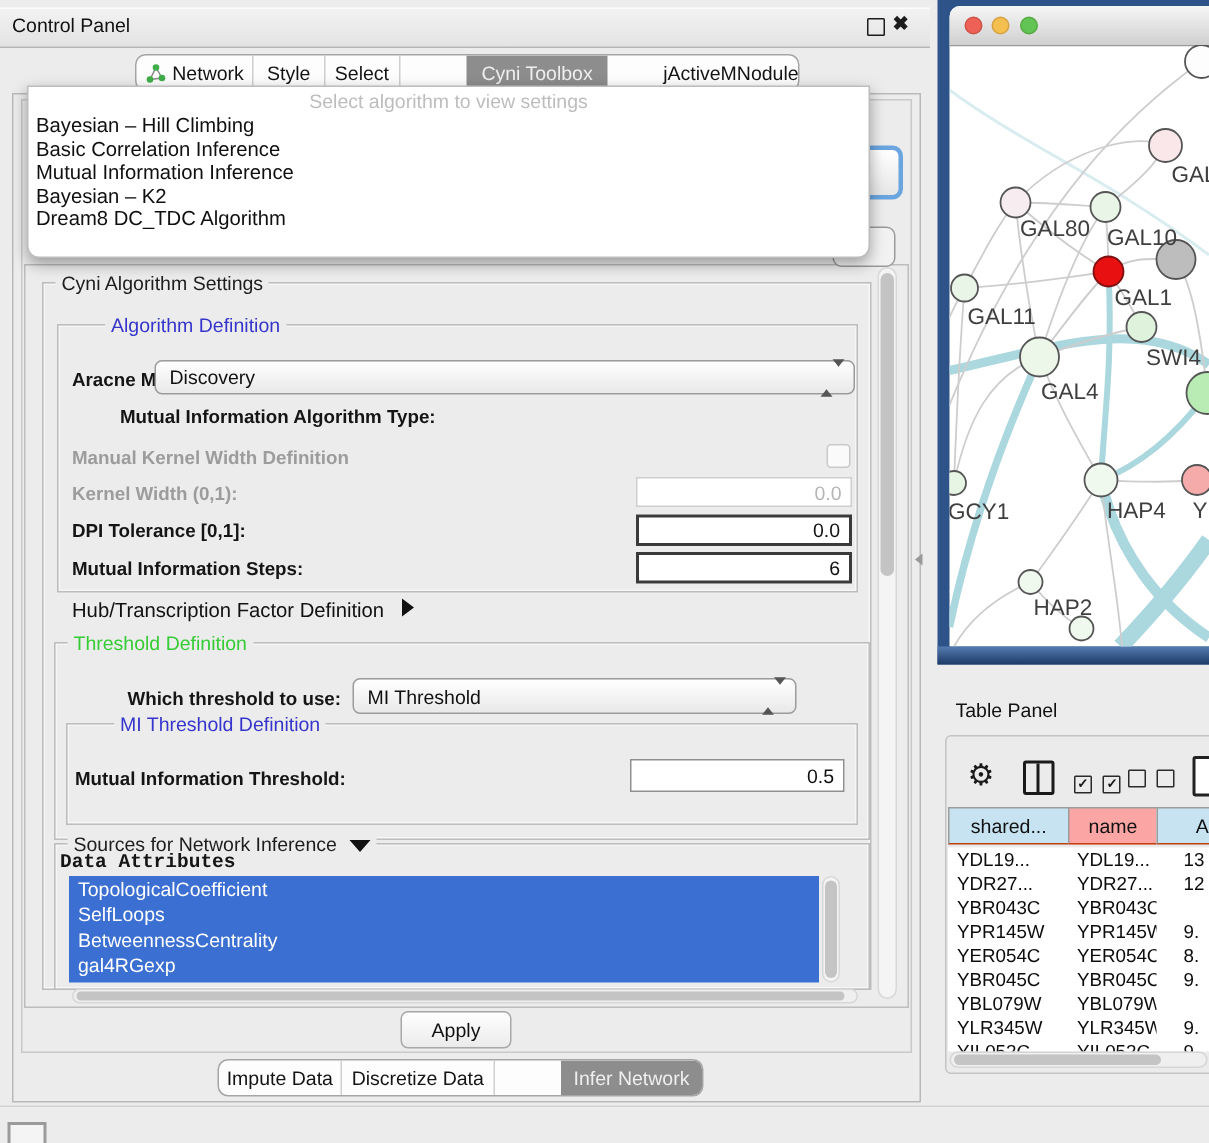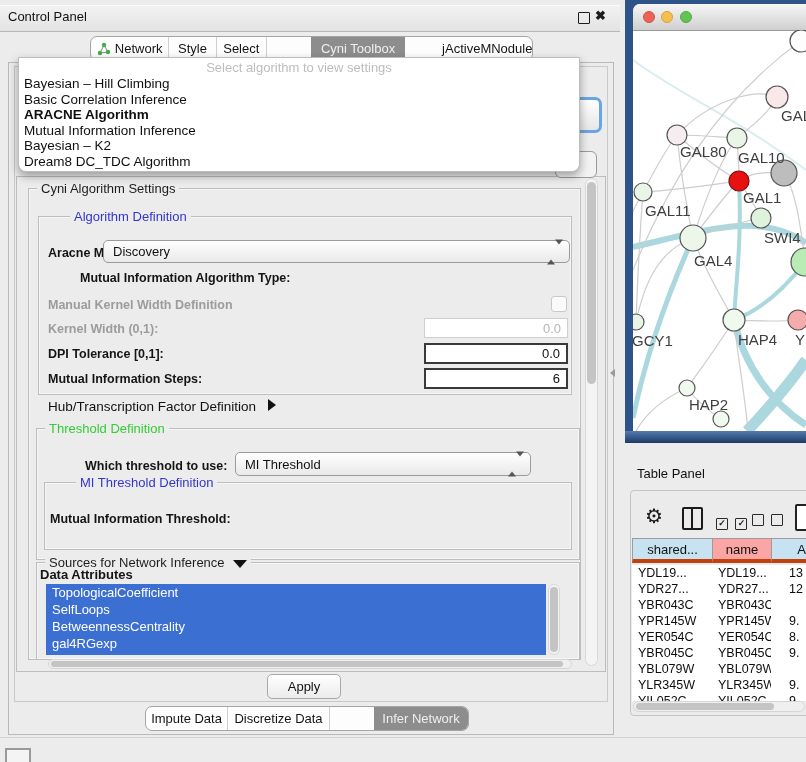--- a/index.html
+++ b/index.html
@@ -65,21 +65,21 @@
   .light{width:12px;height:12px;border-radius:50%;}
   
   .tp-title{font-size:13px;color:#111;}
   .tp-box{left:630px;top:490px;width:190px;height:224px;background:#ebebeb;border:1px solid #c4c4c4;border-radius:4px;}
   .gear{font-size:20px;color:#1a1a1a;}
   .colicon{width:17px;height:19px;border:2px solid #1a1a1a;border-radius:2px;}
   .colicon div{position:absolute;left:7px;top:0;width:2px;height:19px;background:#1a1a1a;}
   .chk{width:10px;height:10px;border:1.5px solid #2a2a2a;border-radius:1px;font-size:9px;line-height:9px;
     text-align:center;color:#1a1a1a;font-weight:bold;display:inline-block;}
   .docicon{width:16px;height:23px;border:2.5px solid #222;border-radius:2px;background:#fff;}
-  .th{height:25px;box-sizing:border-box;border-top:1px solid #9c9c9c;border-bottom:4px solid #c2410c;
+  .th{height:25px;box-sizing:border-box;border-top:1px solid #9c9c9c;border-bottom:1px solid #c2410c;
     border-left:1px solid #9c9c9c;font-size:13px;color:#111;display:flex;align-items:center;justify-content:center;}
   .td-row{display:flex;height:16px;align-items:center;}
   .td{font-size:12.5px;color:#0d0d0d;white-space:nowrap;overflow:hidden;}
   .sb-h{background:#efefef;border:1px solid #d6d6d6;border-radius:6px;}
 </style>
 </head>
 <body>
 
 <div id="screen">
 
@@ -117,21 +117,20 @@
   <div class="abs panel-border" style="left:8px;top:62px;width:604px;height:671px;"></div>
   <div class="abs inner-border" style="left:14px;top:66px;width:592px;height:634px;"></div>
 
   <div class="abs" style="left:560px;top:97px;width:36px;height:30px;border:3px solid #6aa5e0;border-radius:7px;background:linear-gradient(#fff,#e6e6e6);z-index:5;"></div>
   <div class="abs" style="left:555px;top:151px;width:40px;height:25px;border:1px solid #9a9a9a;border-radius:6px;background:#f2f2f2;z-index:5;"></div>
 
   <div class="abs dd">
     <div class="dd-prompt">Select algorithm to view settings</div>
     <div class="dd-item">Bayesian – Hill Climbing</div>
     <div class="dd-item">Basic Correlation Inference</div>
-    <div class="dd-item bold">ARACNE Algorithm</div>
     <div class="dd-item">Mutual Information Inference</div>
     <div class="dd-item">Bayesian – K2</div>
     <div class="dd-item">Dream8 DC_TDC Algorithm</div>
   </div>
 
   <div class="abs" style="left:16px;top:176px;width:588px;height:494px;border:1px solid #bdbdbd;background:#ececec;"></div>
   <div class="abs sb-v" style="left:585px;top:178px;width:13px;height:488px;box-sizing:border-box;">
     <div class="sb-thumb" style="position:absolute;left:1px;top:3px;width:9px;height:202px;"></div>
   </div>
 
@@ -174,28 +173,29 @@
   <div class="abs lbl" style="left:85px;top:459px;">Which threshold to use:</div>
   <div class="abs combo" style="left:235px;top:452px;width:296px;height:24px;">
     <span>MI Threshold</span>
     <span class="steppers"><span class="tri-up"></span><span class="tri-dn"></span></span>
   </div>
 
   <div class="abs fs" style="left:44px;top:482px;width:526px;height:66px;">
     <span class="legend blue">MI Threshold Definition</span>
   </div>
   <div class="abs lbl" style="left:50px;top:512px;">Mutual Information Threshold:</div>
+  <div class="abs tf mid" style="left:420px;top:506px;width:143px;height:22px;">0.5</div>
 
   <div class="abs fs" style="left:36px;top:562px;width:542px;height:96px;">
     <span class="legend">
       <span>Sources for Network Inference</span>
       <span class="exp-down" style="margin-left:5px;position:relative;top:1px;"></span>
     </span>
   </div>
-  <div class="abs lbl" style="left:40px;top:567px;font-size:13px;">Data Attributes</div>
+  <div class="abs lbl" style="left:40px;top:567px;font-size:13px;font-family:Liberation Mono, monospace;">Data Attributes</div>
   <div class="abs list" style="left:46px;top:584px;width:500px;height:71px;">
     <div class="list-item">TopologicalCoefficient</div>
     <div class="list-item">SelfLoops</div>
     <div class="list-item">BetweennessCentrality</div>
     <div class="list-item">gal4RGexp</div>
   </div>
   <div class="abs sb-v" style="left:548px;top:584px;width:12px;height:71px;box-sizing:border-box;">
     <div class="sb-thumb" style="position:absolute;left:1px;top:2px;width:8px;height:65px;"></div>
   </div>
 

